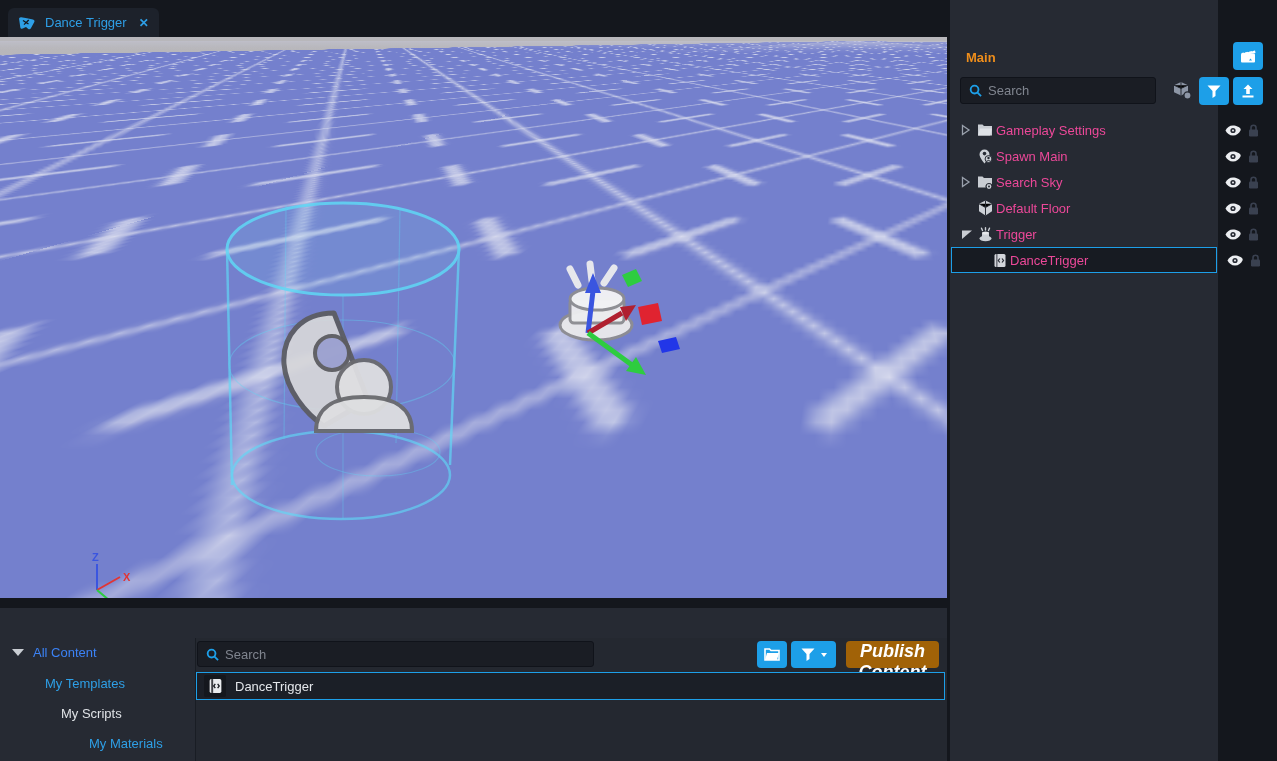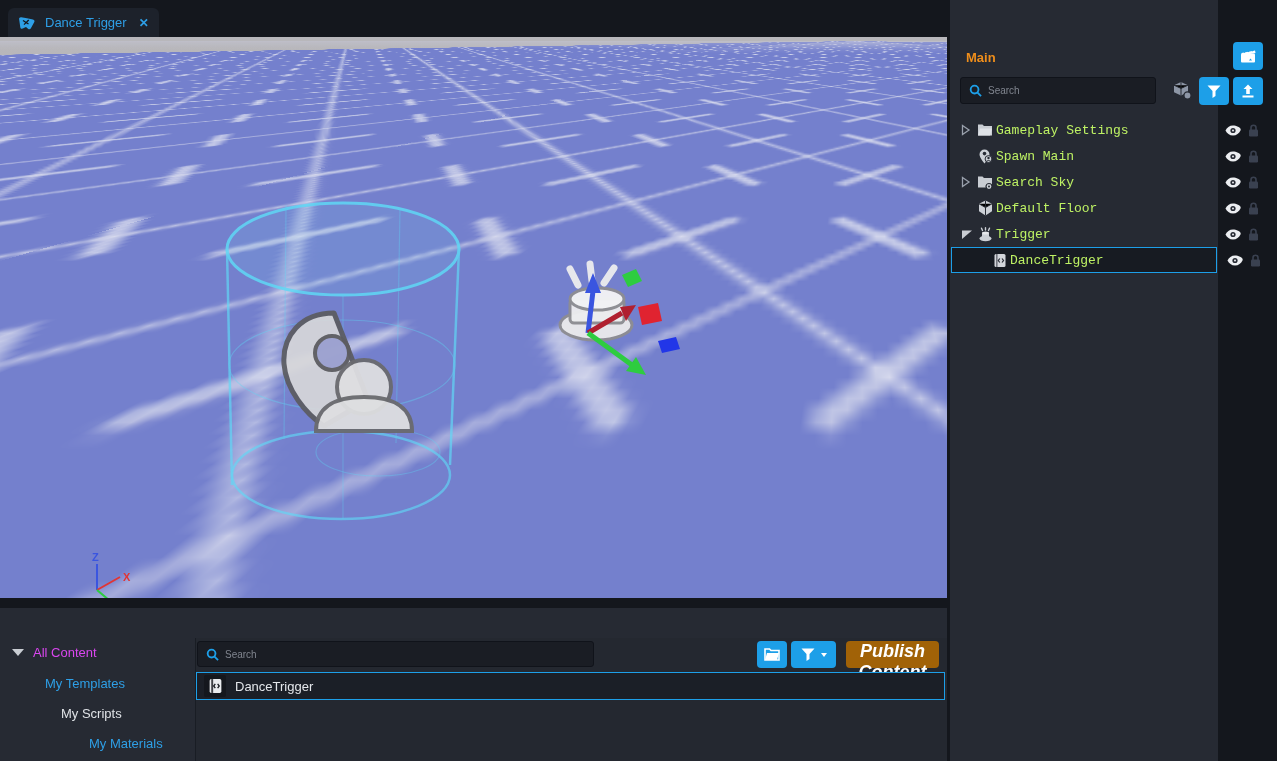--- a/index.html
+++ b/index.html
@@ -40,29 +40,29 @@
   .sq-btn {
     position:absolute; width:30px; height:28px; background:#1d9fe8; border:none; border-radius:4px;
     display:flex; align-items:center; justify-content:center; cursor:pointer;
   }
   .search-box {
     position:absolute; display:flex; align-items:center; gap:6px;
     background:#1a1d24; border:1px solid #10131a; border-radius:3px; padding:0 8px;
   }
   .search-box input {
     flex:1; background:transparent; border:none; outline:none;
-    color:#d6d9de; font-size:10px; font-family:"Liberation Sans",sans-serif; min-width:0;
+    color:#d6d9de; font-size:13px; font-family:"Liberation Sans",sans-serif; min-width:0;
   }
   .search-box input::placeholder { color:#80858f; }
 
   .htree { position:absolute; left:0; top:117px; width:100%; }
   .hrow { position:relative; height:26px; display:flex; align-items:center; }
   .hrow .expander { position:absolute; left:11px; width:12px; display:flex; }
   .hrow .ricon { position:absolute; left:26px; width:18px; display:flex; justify-content:center; }
-  .hrow .rlabel { position:absolute; left:46px; color:#bef264;font-family:Liberation Mono, monospace; }
+  .hrow .rlabel { position:absolute; left:46px; color:#ec4899; }
   .hrow.child .ricon { left:39px; }
   .hrow.child .rlabel { left:58px; }
   .hrow .eye  { position:absolute; left:274px; width:18px; display:flex; justify-content:center; }
   .hrow .lockic { position:absolute; left:296px; width:14px; display:flex; justify-content:center; }
   .hrow.selected { background:#171b22; border:1px solid #1d9fe8; margin:0 1px; }
 
   
   .bottom-panel { position:absolute; left:0; top:608px; width:947px; height:153px; background:#262a33; }
   .bottom-tabbar { position:absolute; left:0; top:608px; width:947px; height:30px; background:#14171d; }
   .bottom-tabbar .tab { height:28px; }
@@ -411,21 +411,21 @@
       </svg>
       <span>Event Log</span>
       <span class="close">✕</span>
     </div>
   </div>
 
   <div class="bottom-panel">
     <div class="bp-left">
       <div class="tree-row" style="left:12px;top:7px;">
         <span class="tri-down"></span>
-        <span style="color:#d946ef;">All Content</span>
+        <span style="color:#3b82f6;">All Content</span>
       </div>
       <div class="tree-row" style="left:45px;top:38px;">
         <span style="color:#2e9fe6;">My Templates</span>
       </div>
       <div class="tree-row" style="left:45px;top:68px;">
         <span style="color:#dfe2e6;margin-left:16px;">My Scripts</span>
       </div>
       <div class="tree-row" style="left:45px;top:98px;margin-left:44px;">
         <span style="color:#2e9fe6;">My Materials</span>
       </div>

